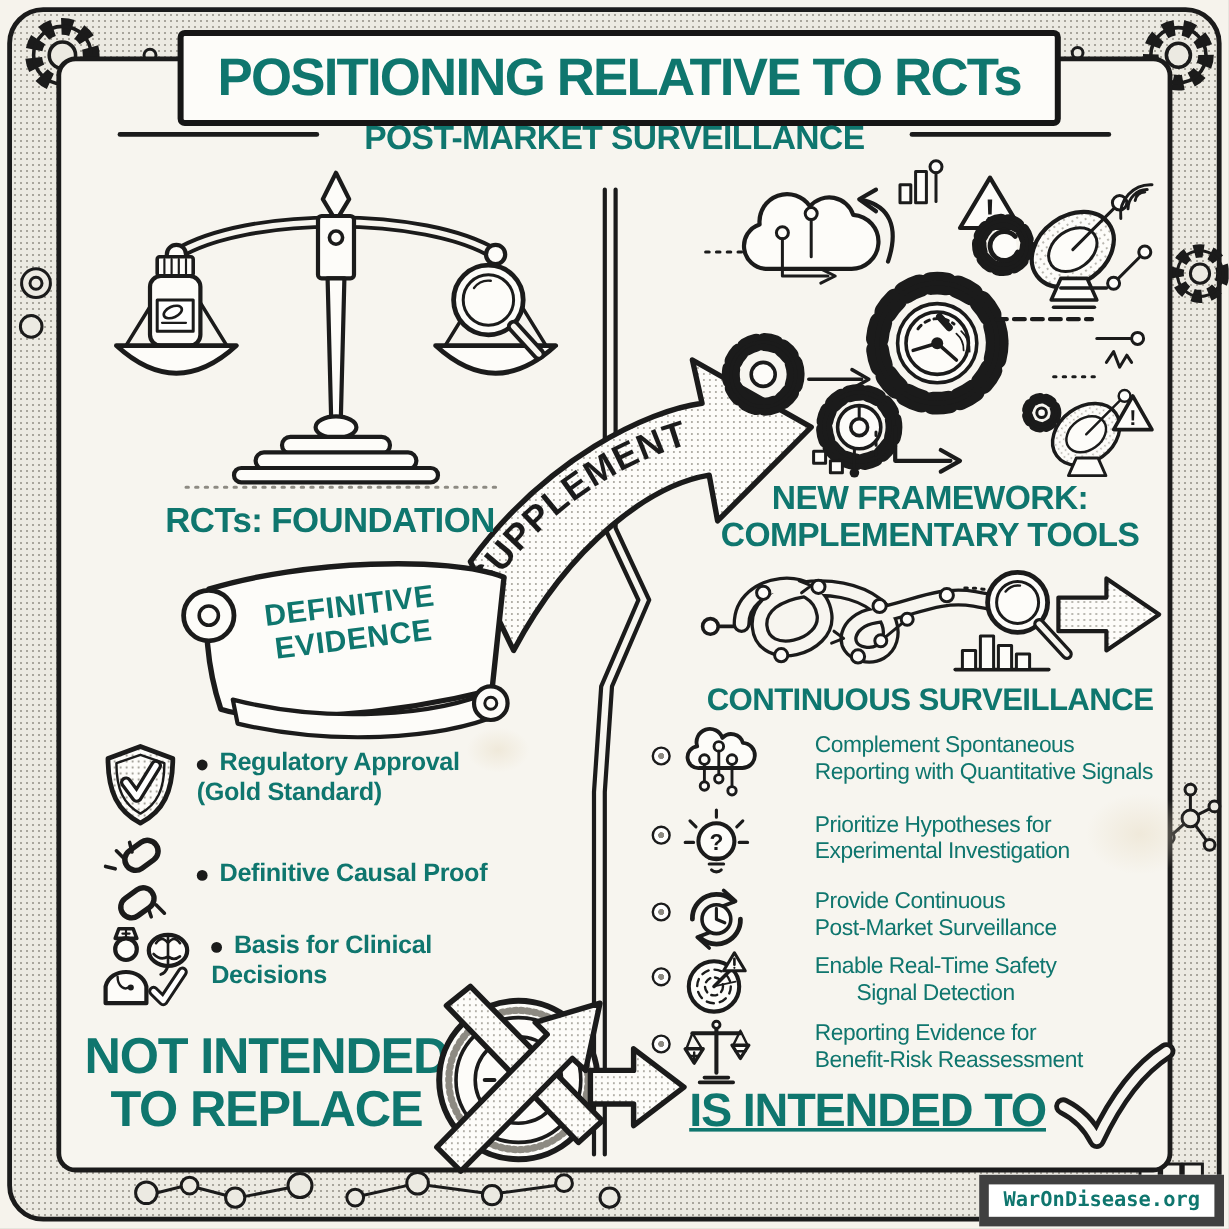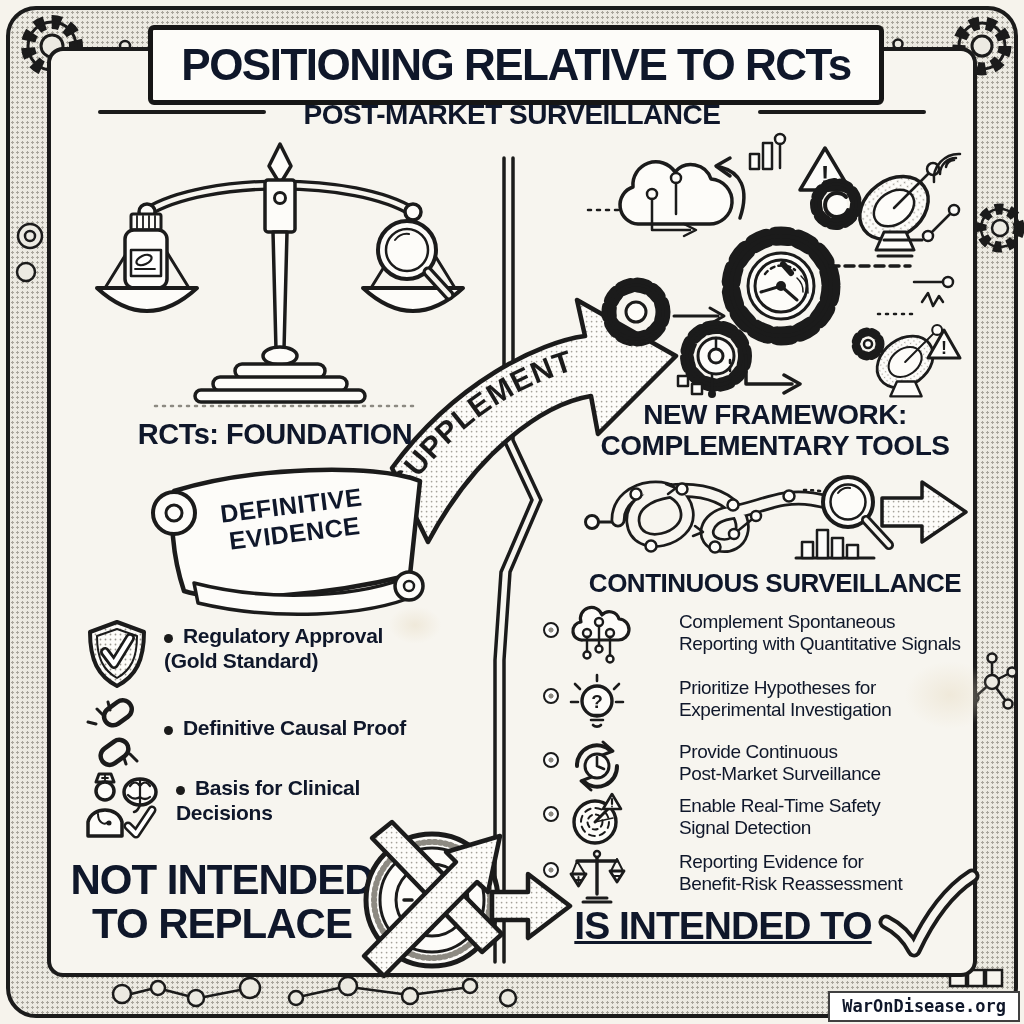--- a/index.html
+++ b/index.html
@@ -1,17 +1,17 @@
 <!DOCTYPE html>
 <html><head>
 <meta charset="utf-8">
 <style>
   html,body{margin:0;padding:0;background:#cfccc5;}
   #canvas{position:relative;width:1024px;height:1024px;background:#f6f3ec;overflow:hidden;
-          font-family:"Liberation Sans","DejaVu Sans",sans-serif;color:#0f172a;}
+          font-family:"Liberation Sans","DejaVu Sans",sans-serif;color:#0f766e;}
   .abs{position:absolute;}
   .pre{white-space:pre-line;}
   
   .band{position:absolute;inset:6px;border:4px solid #1b1b1b;border-radius:30px;
         background-color:#eceae2;
         background-image:radial-gradient(#a8a59c 1px,transparent 1.3px);
         background-size:5px 5px;z-index:1;}
   .panel{position:absolute;inset:47px;border:4px solid #1b1b1b;border-radius:16px;background:#f7f5ef;z-index:3;}
   .stain{position:absolute;width:120px;height:90px;border-radius:50%;
          background:radial-gradient(closest-side,#e9dfc9 0%,rgba(233,223,201,0) 75%);opacity:.55;z-index:4;}
@@ -30,21 +30,21 @@
   .lrow .txt::before{content:"";display:inline-block;width:9px;height:9px;background:#1b1b1b;
                      border-radius:50%;margin-right:10px;}
   
   .rrow{position:absolute;left:543px;display:flex;align-items:flex-start;gap:10px;z-index:6;}
   .marker{width:12px;height:12px;border:2.5px solid #1b1b1b;border-radius:50%;margin-top:14px;
           background:radial-gradient(#8d8a82 28%,#fff 32%);flex:0 0 auto;}
   .rrow .txt{font-size:19px;font-weight:400;line-height:1.16;letter-spacing:-0.4px;padding-top:3px;margin-left:44px;}
   .scrolltxt{position:absolute;left:178px;top:492px;width:230px;text-align:center;font-size:25px;font-weight:800;
              transform:rotate(-7deg);line-height:1.1;letter-spacing:0.5px;z-index:7;}
   .foot{font-weight:800;text-align:center;line-height:1.05;letter-spacing:-1px;z-index:6;}
-  .watermark{position:absolute;right:4px;bottom:2px;background:#fff;border:2px solid #404040;
+  .watermark{position:absolute;right:4px;bottom:2px;background:#fff;border:8px solid #404040;
              padding:3px 12px 4px;font-family:"DejaVu Sans Mono","Liberation Mono",monospace;
              font-size:17px;font-weight:700;z-index:10;}
   svg{overflow:visible;}
   .doodle{z-index:2;}
 </style>
 </head>
 <body>
 
 <div id="canvas">
 
@@ -494,21 +494,21 @@
         <path d="M34,4 L44,13 L31,18" stroke-width="3"></path>
         <path d="M48,28 A20,20 0 0 1 14,43" stroke-width="4"></path>
         <path d="M22,52 L12,43 L25,38" stroke-width="3"></path>
         <circle cx="28" cy="28" r="12" fill="#fdfcf9" stroke-width="3"></circle>
         <path d="M28,28 V19 M28,28 L35,31" stroke-width="2.6"></path>
       </g>
       </svg>
     <div class="txt pre">Provide Continuous
 Post-Market Surveillance</div>
   </div>
-  <div class="rrow" style="top:792px;">
+  <div class="rrow" style="top:792px;text-align:center;">
     <span class="marker"></span>
     <svg width="56" height="56" viewBox="0 0 56 56">
       <g stroke="#1b1b1b" stroke-linecap="round" stroke-linejoin="round" fill="none">
         <circle cx="26" cy="30" r="21" fill="#fdfcf9" stroke-width="3.4"></circle>
         <circle cx="26" cy="30" r="14" stroke-width="2" stroke-dasharray="6 5"></circle>
         <circle cx="26" cy="30" r="7.5" stroke-width="2" stroke-dasharray="5 4"></circle>
         <path d="M26,30 L41,15" stroke-width="3"></path>
           <circle cx="41" cy="15" r="2.5" fill="#1b1b1b" stroke="none"></circle>
         <path d="M26,30 L44,26" stroke-width="1.6"></path>
         <path d="M43,2 L52,17 L34,17 Z" fill="#fdfcf9" stroke-width="2.6"></path>

